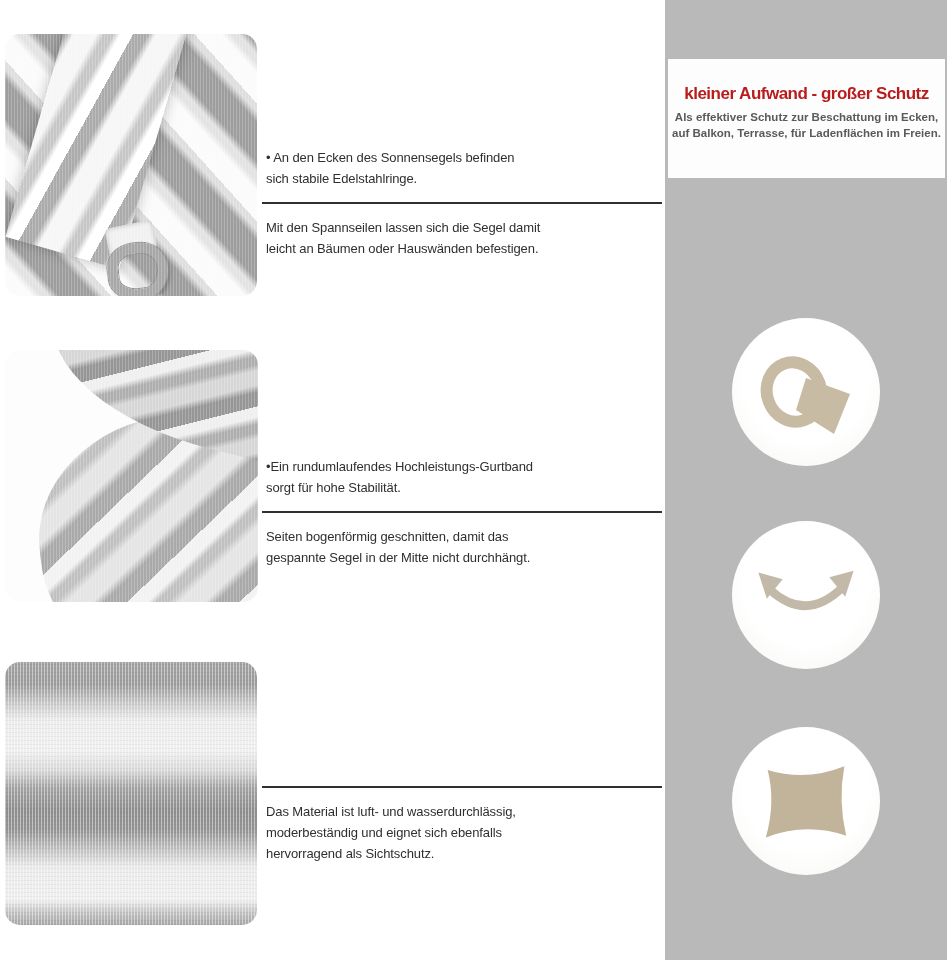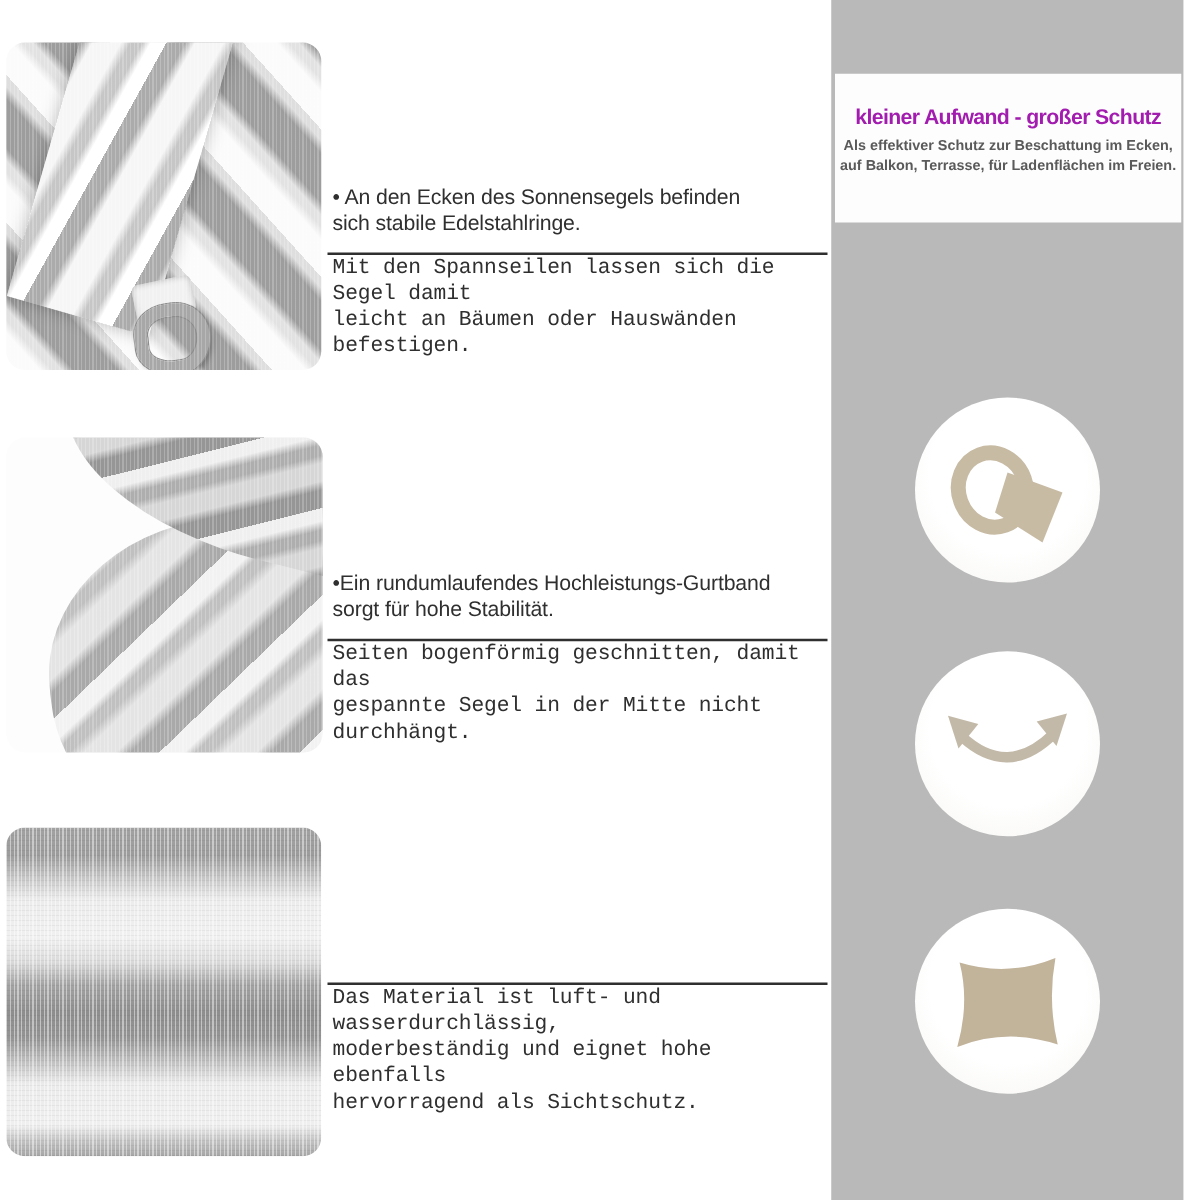--- a/index.html
+++ b/index.html
@@ -51,32 +51,32 @@
       linear-gradient(180deg,
         #a2a2a2 0px,#9c9c9c 22px,#c6c6c6 40px,#ececec 58px,#f0f0f0 88px,
         #d9d9d9 108px,#a3a3a3 126px,#8e8e8e 148px,#949494 168px,#c2c2c2 188px,
         #ebebeb 205px,#efefef 238px,#c4c4c4 250px,#a5a5a5 263px);}
 
   
   .textblock{position:absolute;left:262px;width:400px;color:var(--text_dark);}
   .tb1{top:147px;}
   .tb2{top:456px;}
   .tb3{top:773px;}
-  .textblock p{font-size:17px;line-height:21px;letter-spacing:-0.1px;
+  .textblock p{font-size:13px;line-height:21px;letter-spacing:-0.1px;
     white-space:pre-line;padding-left:4px;}
   .rule{border-top:2px solid var(--rule_dark);width:100%;margin-top:13px;}
-  .textblock .detail{font-family:Liberation Mono, monospace;}
+  .textblock .detail{margin-top:13px;}
 
   
   .sidebar{position:absolute;left:665px;top:0;width:282px;height:960px;
     background:var(--sidebar_bg);}
   .infobox{position:absolute;left:3px;top:59px;width:277px;height:119px;
     background:var(--box_white);text-align:center;padding-top:25px;}
   .infobox h1{font-size:17px;font-weight:bold;letter-spacing:-0.5px;
-    color:#a21caf;white-space:nowrap;margin-bottom:5px;}
+    color:#b91c1c;white-space:nowrap;margin-bottom:5px;}
   .infobox p{font-size:11.5px;font-weight:bold;line-height:16px;color:#5a5a5a;
     white-space:pre-line;}
   .badge{position:absolute;left:67px;width:148px;height:148px;border-radius:50%;
     background:radial-gradient(circle at 50% 42%, #ffffff 55%, #f5f4f0 100%);
     display:flex;align-items:center;justify-content:center;}
   .badge1{top:318px;}
   .badge2{top:521px;}
   .badge3{top:727px;}
 </style>
 </head>
@@ -107,21 +107,21 @@
     <p class="bullet">•Ein rundumlaufendes Hochleistungs-Gurtband
 sorgt für hohe Stabilität.</p>
     <div class="rule"></div>
     <p class="detail">Seiten bogenförmig geschnitten, damit das
 gespannte Segel in der Mitte nicht durchhängt.</p>
   </section>
 
   <section class="textblock tb3">
     <div class="rule"></div>
     <p class="detail">Das Material ist luft- und wasserdurchlässig,
-moderbeständig und eignet hohe ebenfalls
+moderbeständig und eignet sich ebenfalls
 hervorragend als Sichtschutz.</p>
   </section>
 
   <aside class="sidebar">
     <div class="infobox">
       <h1>kleiner Aufwand - großer Schutz</h1>
       <p>Als effektiver Schutz zur Beschattung im Ecken,
 auf Balkon, Terrasse, für Ladenflächen im Freien.</p>
     </div>
 

